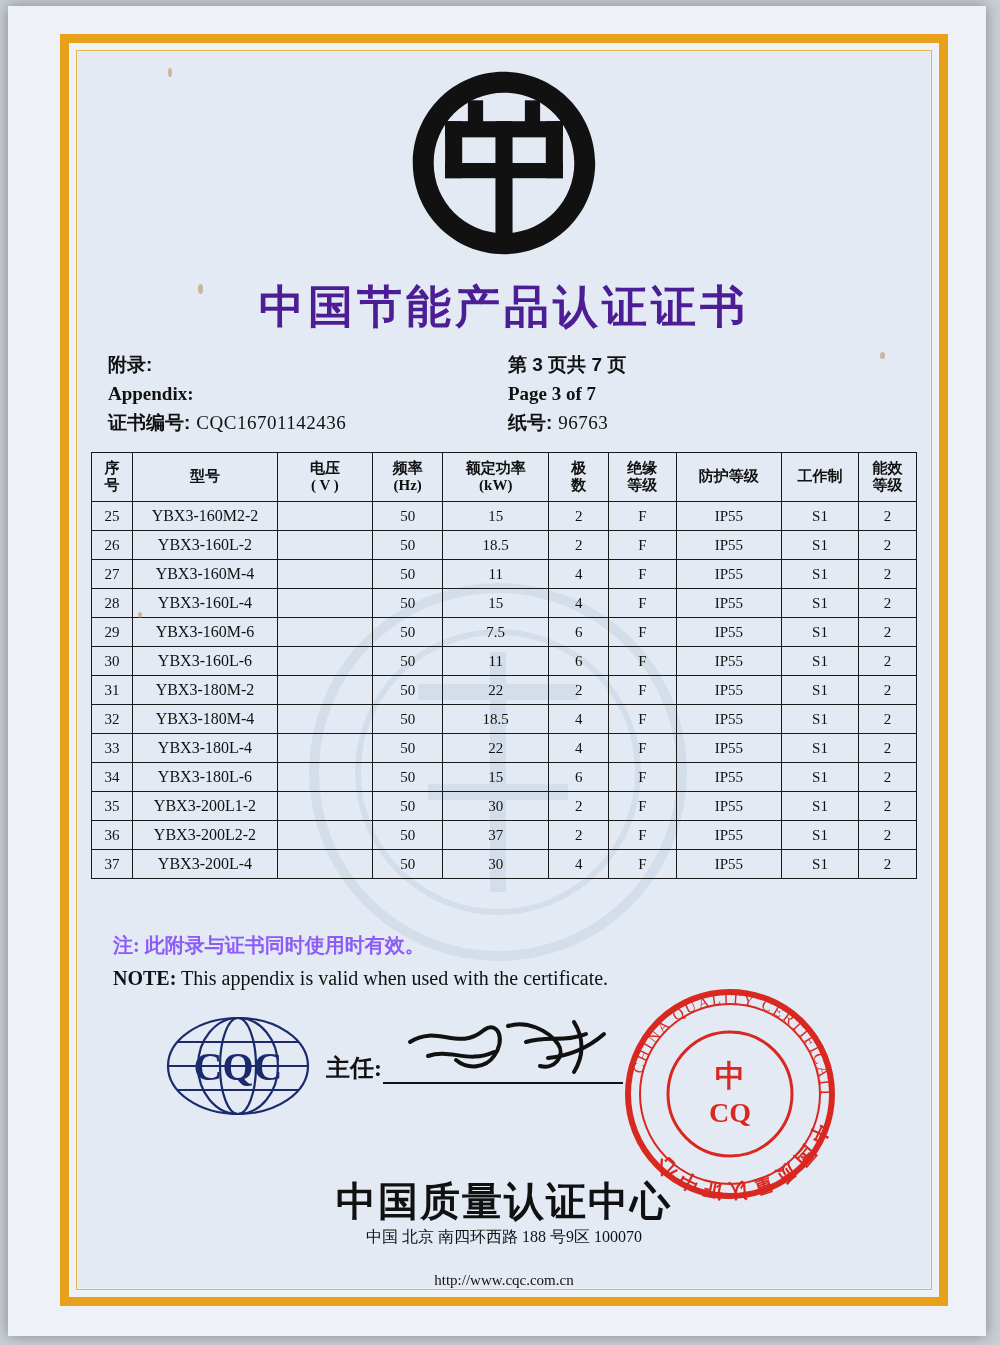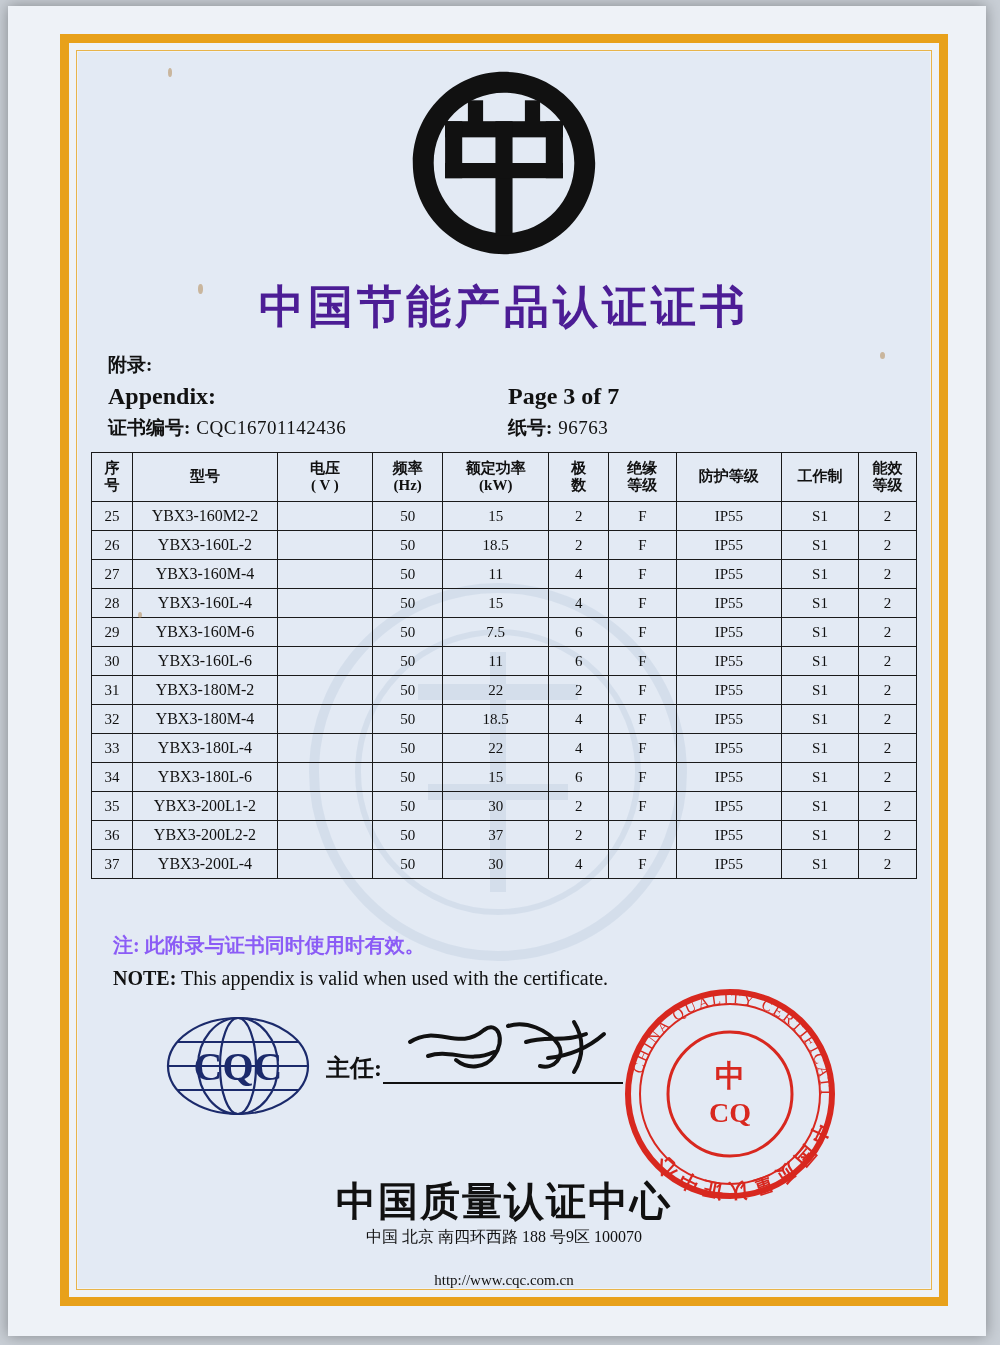--- a/index.html
+++ b/index.html
@@ -106,27 +106,27 @@
     width: 400px;
     display: flex;
     align-items: baseline;
   }
   .hdr-right {
     width: 380px;
     display: flex;
     align-items: baseline;
   }
   .lbl-cn {
-    font-family: Liberation Serif, serif;
+    font-family: Liberation Sans, sans-serif;
     font-weight: bold;
     font-size: 19px;
   }
   .lbl-en {
     font-weight: bold;
-    font-size: 24px;
+    font-size: 19px;
     text-align: center;
   }
   .val-mono {
     font-size: 19px;
     margin-left: 6px;
     letter-spacing: 0.5px;
   }
 
   
   table.spec {
@@ -301,20 +301,23 @@
           <rect x="122" y="34" width="16" height="26"></rect>
         </g>
       </svg>
 
       <div class="cert-title">中国节能产品认证证书</div>
 
       <div class="hdr">
         <div class="hdr-row">
           <div class="hdr-left">
             <span class="lbl-cn">附录:</span>
+          </div>
+          <div class="hdr-right">
+            <span class="lbl-cn">第 3 页共 7 页</span>
           </div>
         </div>
         <div class="hdr-row">
           <div class="hdr-left">
             <span class="lbl-en">Appendix:</span>
           </div>
           <div class="hdr-right">
             <span class="lbl-en">Page 3 of 7</span>
           </div>
         </div>

